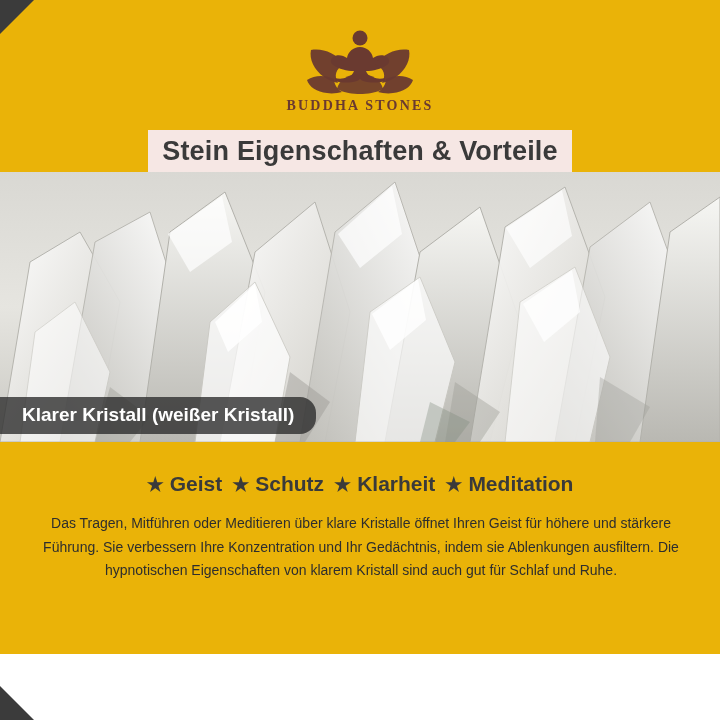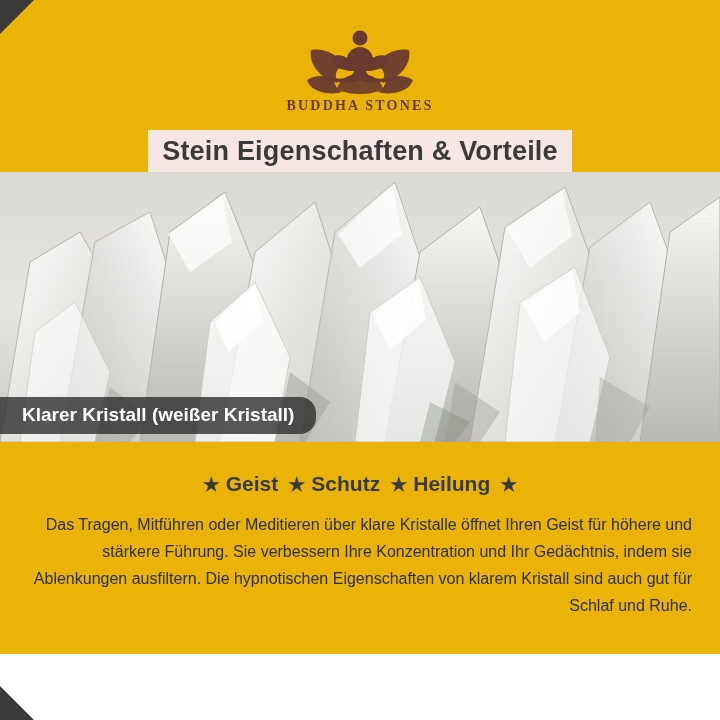--- a/index.html
+++ b/index.html
@@ -144,24 +144,24 @@
     color: #3a3a3a;
     font-size: 19px;
     line-height: 1;
   }
   
   .body-copy {
     position: absolute;
     top: 512px;
     left: 30px;
     width: 662px;
-    font-size: 16px;
+    font-size: 14px;
     line-height: 1.68;
     color: #2e2e2e;
-    text-align: right;
+    text-align: center;
   }
   
   .bottom-strip {
     position: absolute;
     left: 0;
     bottom: 0;
     width: 720px;
     height: 66px;
     background: #ffffff;
   }
@@ -256,24 +256,25 @@
     <span class="benefit">
       <span class="star">★</span>
       <span>Geist</span>
     </span>
     <span class="benefit">
       <span class="star">★</span>
       <span>Schutz</span>
     </span>
     <span class="benefit">
       <span class="star">★</span>
-      <span>Heilung</span>
-    </span>
-    <span class="benefit">
-      <span class="star">★</span>
+      <span>Klarheit</span>
+    </span>
+    <span class="benefit">
+      <span class="star">★</span>
+      <span>Meditation</span>
     </span>
   </div>
 
   <div class="body-copy">Das Tragen, Mitführen oder Meditieren über klare Kristalle öffnet Ihren Geist für höhere und stärkere Führung. Sie verbessern Ihre Konzentration und Ihr Gedächtnis, indem sie Ablenkungen ausfiltern. Die hypnotischen Eigenschaften von klarem Kristall sind auch gut für Schlaf und Ruhe.</div>
 
   <div class="bottom-strip"></div>
   <div class="corner-bl"></div>
   <div class="corner-br"></div>
 
 </div>

